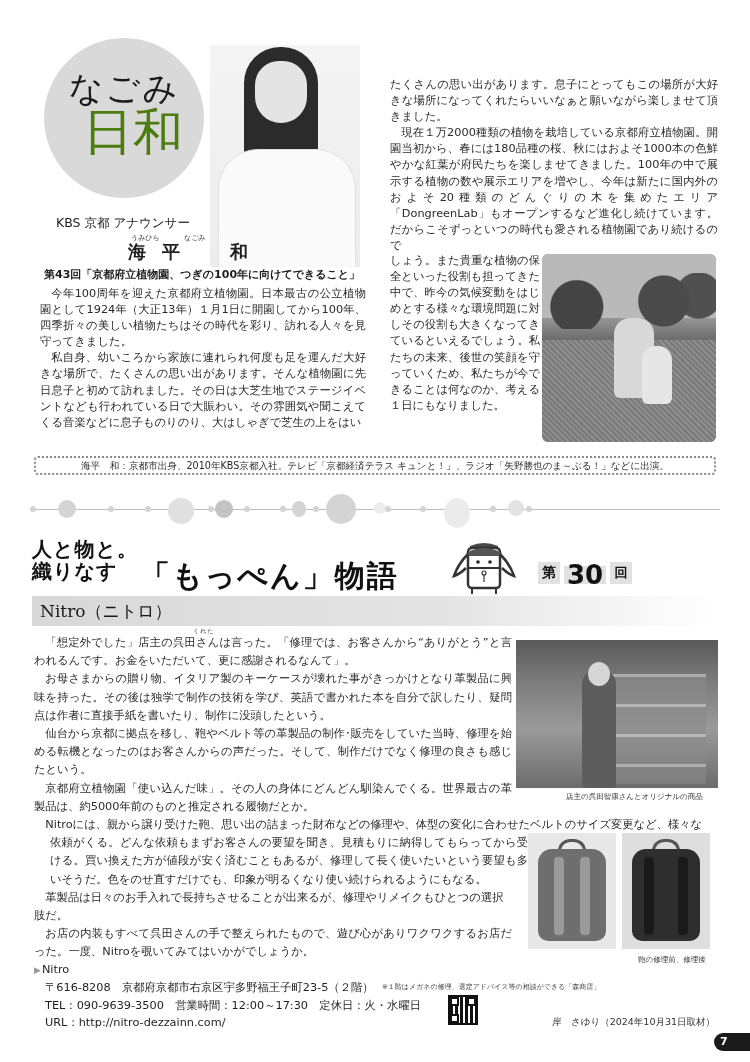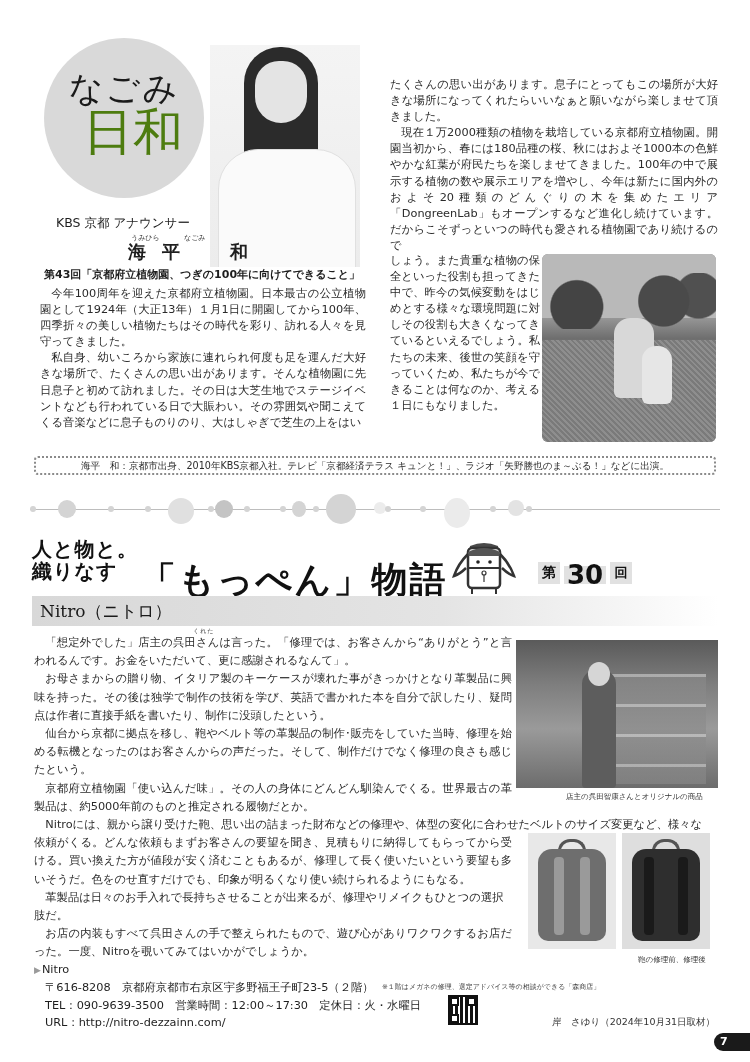--- a/index.html
+++ b/index.html
@@ -56,40 +56,40 @@
     border: 2px dotted #8a8a8a; border-radius: 4px;
     font-size: 9.6px; line-height: 15px; text-align: center; color: #2a2a2a; white-space: nowrap;
   }
 
   .divider { left: 30px; top: 490px; width: 690px; height: 40px; }
   .divider .line { position: absolute; left: 0; right: 0; top: 19px; height: 1px; background: #bdbdbd; }
   .divider .c { position: absolute; border-radius: 50%; background: #d4d4d4; }
 
   
   .series-small { left: 32px; top: 538px; font-size: 20px; font-weight: bold; line-height: 22px; color: #111; letter-spacing: 1px; }
-  .series-big { left: 140px; top: 556px; font-size: 36px; font-weight: bold; color: #111; letter-spacing: 2px; white-space: nowrap; }
+  .series-big { left: 140px; top: 556px; font-size: 30px; font-weight: bold; color: #111; letter-spacing: 2px; white-space: nowrap; }
   .mascot { left: 452px; top: 540px; width: 64px; height: 56px; }
   .ep-badge { left: 538px; top: 562px; display: flex; align-items: flex-end; gap: 4px; }
   .ep-badge .box { background: #e1e1e1; font-weight: bold; color: #111; display: flex; align-items: center; justify-content: center; }
   .ep-badge .b1 { width: 22px; height: 22px; font-size: 14px; }
   .ep-badge .b2 { width: 42px; height: 18px; font-size: 26px; }
   .ep-badge .b3 { width: 22px; height: 22px; font-size: 13px; }
 
   .shop-bar {
     left: 32px; top: 596px; width: 686px; height: 30px;
     background: linear-gradient(90deg, #d8d8d8 0%, #e4e4e4 60%, #ffffff 100%);
     font-family: "DejaVu Serif", serif; font-size: 17px; line-height: 30px; padding-left: 8px; color: #1a1a1a;
   }
 
   .ruby-kureta { left: 193px; top: 627px; font-size: 6px; color: #333; letter-spacing: 1px; }
   .article { left: 34px; top: 634px; width: 478px; font-size: 11.3px; line-height: 18.2px; color: #2a2a2a; text-align: justify; }
   .article p { text-indent: 1em; }
   .article-wide { left: 34px; top: 816px; width: 680px; font-size: 11.3px; line-height: 18.2px; color: #2a2a2a; }
   .article-wide p { text-indent: 1em; }
-  .article-wide p.noindent { text-indent: 0; }
+  .article-wide p.noindent { text-indent: 0; margin-left: 16px; }
 
   .shop-photo {
     left: 516px; top: 640px; width: 202px; height: 148px; overflow: hidden;
     background: linear-gradient(180deg, #5a5a5a 0%, #7e7e7e 30%, #9a9a9a 60%, #6c6c6c 100%);
   }
   .shop-photo .shelf { position: absolute; left: 80px; top: 34px; width: 110px; height: 110px; background: repeating-linear-gradient(180deg, #cfcfcf 0 3px, #8a8a8a 3px 30px); opacity: .6; }
   .shop-photo .owner { position: absolute; left: 66px; top: 30px; width: 34px; height: 118px; border-radius: 14px 14px 4px 4px; background: #5d5d5d; }
   .shop-photo .head { position: absolute; left: 72px; top: 22px; width: 22px; height: 24px; border-radius: 50%; background: #d6d6d6; }
   .caption-shop { left: 566px; top: 792px; font-size: 7.5px; color: #333; white-space: nowrap; }
 

